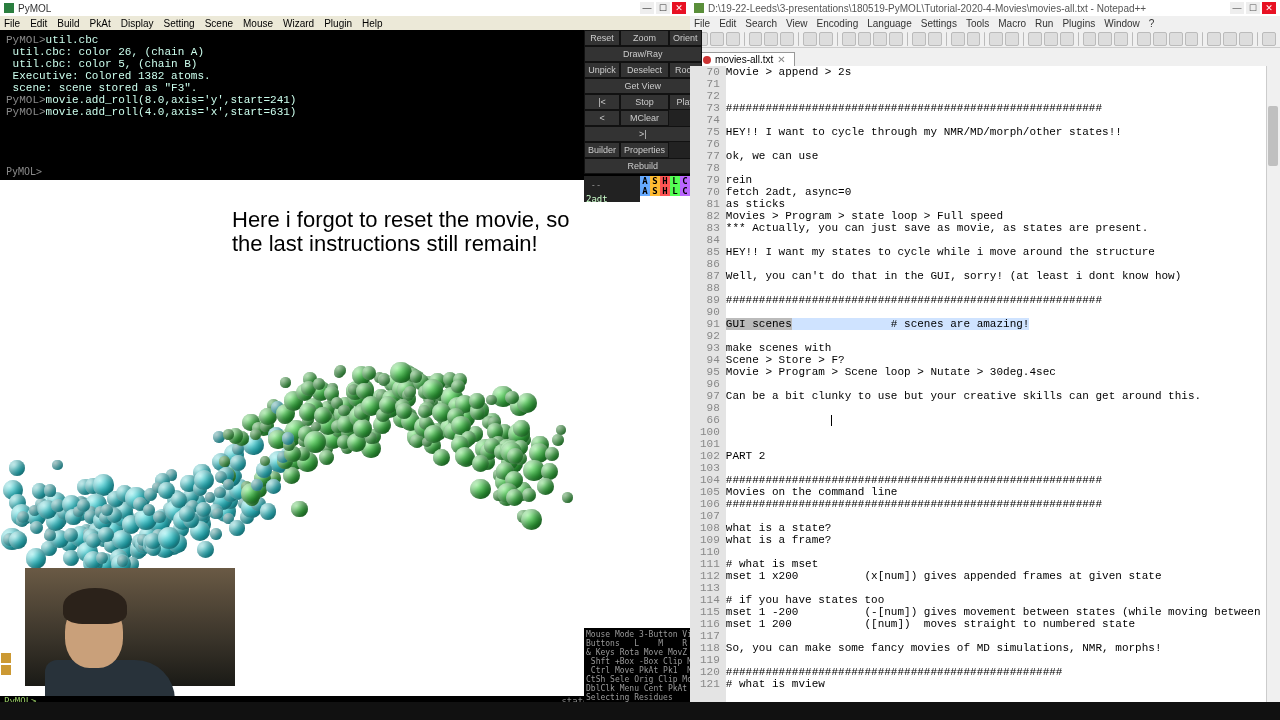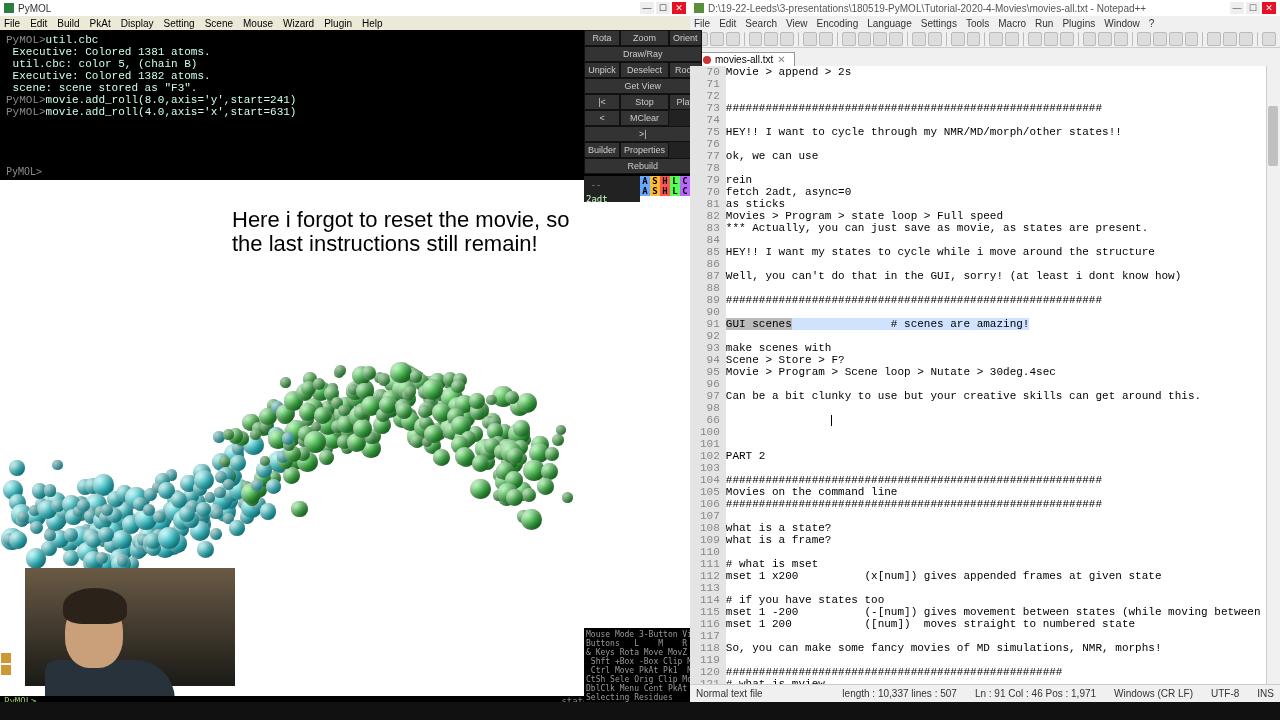--- a/index.html
+++ b/index.html
@@ -99,21 +99,21 @@
         <span>Setting</span>
         <span>Scene</span>
         <span>Mouse</span>
         <span>Wizard</span>
         <span>Plugin</span>
         <span>Help</span>
       </div>
     <div class="pymol-top">
       <div id="pymol-console">
           <div class="ln"><span class="prompt">PyMOL&gt;</span><span style="color:#cfe">util.cbc</span></div>
-          <div class="ln"><span style="color:#cfe"> Executive: Colored 1381 atoms.</span></div>
+          <div class="ln"><span style="color:#cfe"> util.cbc: color 26, (chain A)</span></div>
           <div class="ln"><span style="color:#cfe"> util.cbc: color 5, (chain B)</span></div>
           <div class="ln"><span style="color:#cfe"> Executive: Colored 1382 atoms.</span></div>
           <div class="ln"><span style="color:#cfe"> scene: scene stored as "F3".</span></div>
           <div class="ln"><span class="prompt">PyMOL&gt;</span><span style="color:#cfe">movie.add_roll(8.0,axis='y',start=241)</span></div>
           <div class="ln"><span class="prompt">PyMOL&gt;</span><span style="color:#cfe">movie.add_roll(4.0,axis='x',start=631)</span></div>
         </div>
       <div class="scroll"></div>
     </div>
     <div class="pymol-promptbar">PyMOL&gt;</div>
 
@@ -559,21 +559,21 @@
     <div class="timeline">
       <div class="seg" style="left:240px;width:210px"></div>
       <div class="seg" style="left:425px;width:100px;background:#3a6fc4"></div>
       <div class="seg" style="left:530px;width:90px;background:#2e4f88"></div>
       <span class="txt">631</span>
     </div>
   </div>
 
   <div class="side-panel">
     <div class="side-grid" id="side-grid">
-        <div>Rota</div>
+        <div>Reset</div>
         <div>Zoom</div>
         <div>Orient</div>
         <div class="side-wide">Draw/Ray</div>
         <div>Unpick</div>
         <div>Deselect</div>
         <div>Rock</div>
         <div class="side-wide">Get View</div>
         <div>|&lt;</div>
         <div>Stop</div>
         <div>Play</div>
@@ -795,24 +795,15 @@
           <div></div>
           <div>So, you can make some fancy movies of MD simulations, NMR, morphs!</div>
           <div></div>
           <div>###################################################</div>
           <div># what is mview</div>
         </div>
       <div class="scrollbar">
           <div class="thumb"></div>
         </div>
     </div>
-    <div class="statusbar">
-      <span class="seg">Normal text file</span>
-      <span class="spacer"></span>
-      <span class="seg">length : 10,337   lines : 507</span>
-      <span class="seg">Ln : 91   Col : 46   Pos : 1,971</span>
-      <span class="seg">Windows (CR LF)</span>
-      <span class="seg">UTF-8</span>
-      <span class="seg">INS</span>
-    </div>
   </div>
 </div>
 <div class="taskbar"></div>
 
 </body></html>

